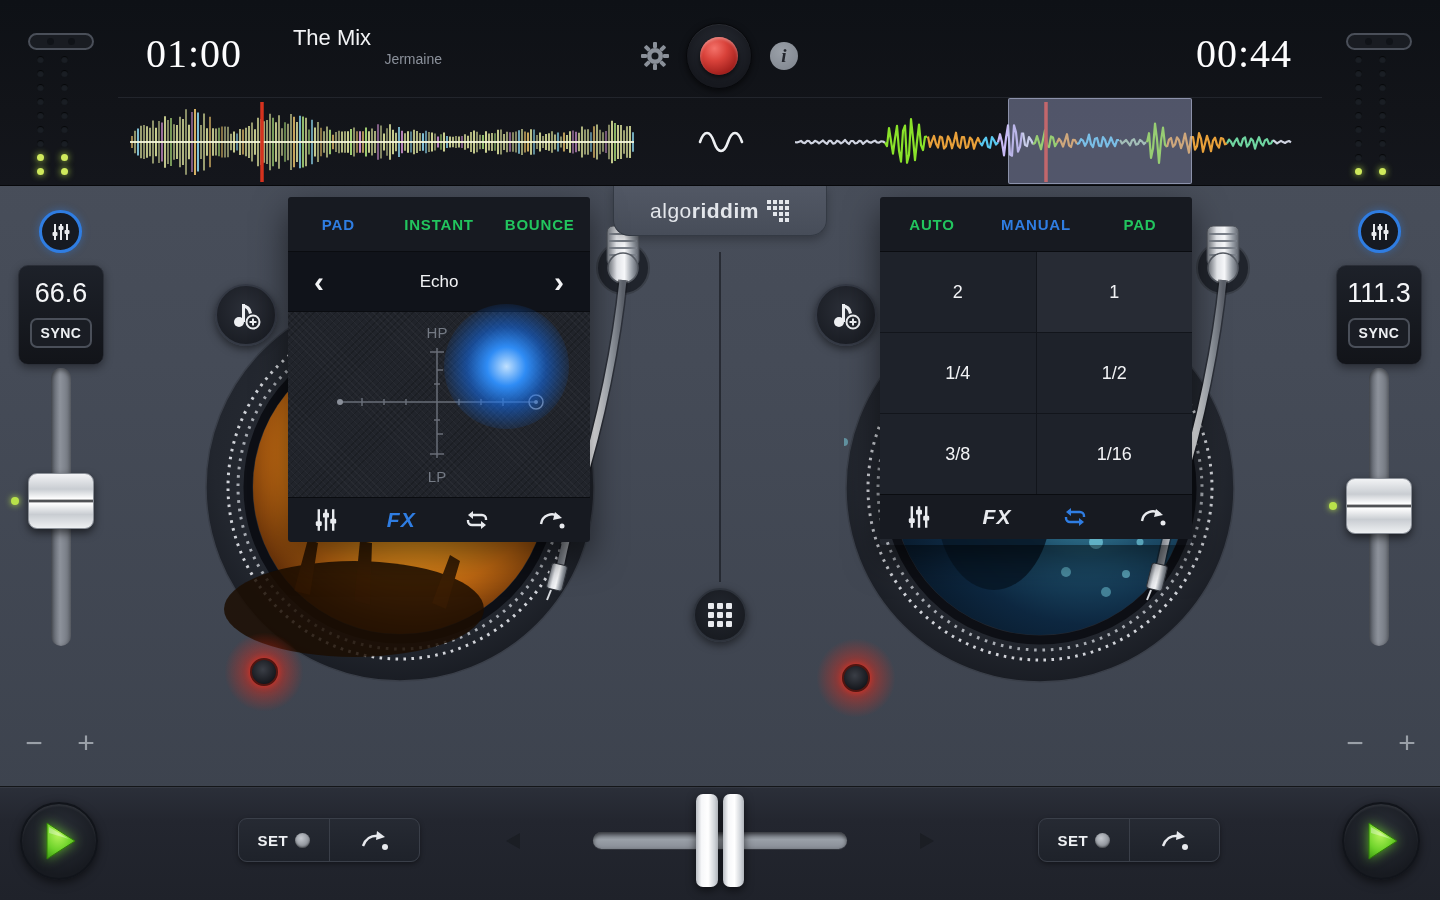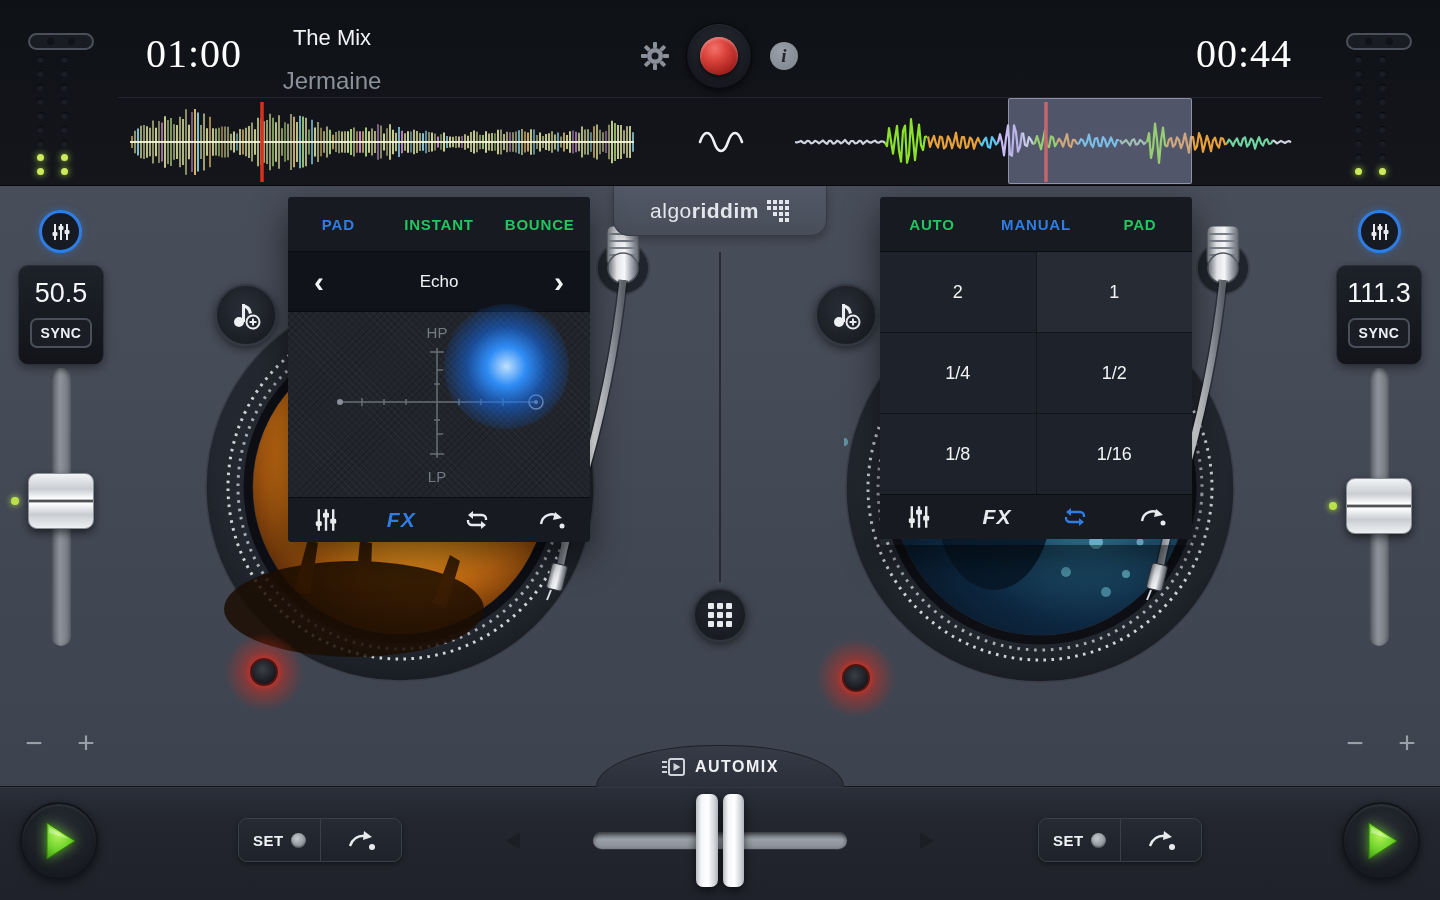--- a/index.html
+++ b/index.html
@@ -14,21 +14,21 @@
     background:linear-gradient(180deg,#0e1116 0%,#121419 60%,#14161c 100%);
     border-bottom:1px solid #07080b; z-index:6; }
   .hdr-seam { position:absolute; left:118px; top:97px; width:1204px; height:1px; background:#22252c; }
   .time-txt { color:#fdfdfe; font-size:40px; font-weight:400; letter-spacing:1px;font-family:Liberation Serif, serif; }
   .elapsed { left:146px; top:30px; }
   .remaining { left:1196px; top:30px; }
   .track { text-align:center; width:220px; }
   .track-left { left:222px; top:25px; }
   .track-right { left:1000px; top:25px; }
   .track .title { color:#f2f3f5; font-size:22px; font-weight:400; }
-  .track .artist { color:#8b919b; font-size:24px; margin-top:16px; }
+  .track .artist { color:#8b919b; font-size:14px; margin-top:0;text-align:right; }
 
   .gear { left:640px; top:41px; width:30px; height:30px; }
   .rec-outer { left:686px; top:23px; width:66px; height:66px; border-radius:50%;
     background:radial-gradient(circle at 50% 40%, #2a2e36, #16181e 70%);
     border:1px solid #07080b; box-shadow:0 2px 6px rgba(0,0,0,.6), inset 0 1px 0 rgba(255,255,255,.06);
     display:flex; align-items:center; justify-content:center; }
   .rec-inner { width:38px; height:38px; border-radius:50%;
     background:radial-gradient(circle at 38% 30%, #f4726a 0%, #d9423a 35%, #a01f1c 75%, #7d1512 100%);
     box-shadow:0 2px 5px rgba(0,0,0,.7), inset 0 2px 3px rgba(255,255,255,.35); }
   .info-btn { left:770px; top:42px; width:28px; height:28px; border-radius:50%;
@@ -74,21 +74,21 @@
 
   
   .bottom-bar { left:0; top:786px; width:1440px; height:114px; z-index:6;
     background:linear-gradient(180deg,#2b2f39 0%,#23262f 30%,#1f222a 100%);
     border-top:1px solid #141619; box-shadow:inset 0 1px 0 rgba(255,255,255,.05); }
   .play-btn { top:15px; width:78px; height:78px; border-radius:50%;
     background:radial-gradient(circle at 50% 38%, #2b2f38, #171a20 72%);
     border:2px solid #11141a; box-shadow:0 3px 10px rgba(0,0,0,.55), inset 0 2px 2px rgba(255,255,255,.07);
     display:flex; align-items:center; justify-content:center; }
   .play-left { left:20px; } .play-right { left:1342px; }
-  .set-group { top:31px; width:164px; height:44px; background:linear-gradient(180deg,#262a33,#1e222a);
+  .set-group { top:31px; width:182px; height:44px; background:linear-gradient(180deg,#262a33,#1e222a);
     border:1px solid #3a3f49; border-radius:9px; display:flex; box-shadow:0 2px 5px rgba(0,0,0,.4); }
   .sg-left { left:238px; } .sg-right { left:1038px; }
   .set-half { flex:1; display:flex; align-items:center; justify-content:center; gap:7px; }
   .set-half + .set-half { border-left:1px solid #3a3f49; }
   .set-lbl { color:#eef0f3; font-size:15px; font-weight:700; letter-spacing:.5px; }
   .cue-dot { width:15px; height:15px; border-radius:50%;
     background:radial-gradient(circle at 40% 35%, #c4c8ce, #6e737b); box-shadow:inset 0 -1px 2px rgba(0,0,0,.5); }
   .xf-track { left:593px; top:45px; width:254px; height:17px; border-radius:9px;
     background:linear-gradient(180deg,#686d76,#9aa0a8 45%,#878c95);
     box-shadow:inset 0 2px 4px rgba(0,0,0,.55), 0 1px 0 rgba(255,255,255,.08); }
@@ -325,48 +325,40 @@
         <i></i>
         <i></i>
         <i></i>
         <i></i>
         <i></i>
         <i></i>
         <i></i>
         <i></i>
       </span>
   </div>
-  <div class="abs automix-tab">
-    <svg width="24" height="18" viewBox="0 0 24 18">
-      <path d="M1 4 h5 M1 9 h5 M1 14 h5" stroke="#cfd3da" stroke-width="2"></path>
-      <rect x="8" y="1" width="15" height="16" rx="2" fill="none" stroke="#cfd3da" stroke-width="2"></rect>
-      <path d="M12.5 5 l7 4 -7 4 z" fill="#cfd3da"></path>
-    </svg>
-    <span class="automix-lbl">AUTOMIX</span>
-  </div>
 
   <div class="abs eq-btn eq-left">
     <svg width="20" height="20" viewBox="0 0 20 20">
       <path d="M4 2 v16 M10 2 v16 M16 2 v16" stroke="#e8eaee" stroke-width="2"></path>
       <rect x="1.5" y="10" width="5" height="4" rx="1" fill="#e8eaee"></rect>
       <rect x="7.5" y="4" width="5" height="4" rx="1" fill="#e8eaee"></rect>
       <rect x="13.5" y="8" width="5" height="4" rx="1" fill="#e8eaee"></rect>
     </svg>
   </div>
   <div class="abs eq-btn eq-right">
     <svg width="20" height="20" viewBox="0 0 20 20">
       <path d="M4 2 v16 M10 2 v16 M16 2 v16" stroke="#e8eaee" stroke-width="2"></path>
       <rect x="1.5" y="10" width="5" height="4" rx="1" fill="#e8eaee"></rect>
       <rect x="7.5" y="4" width="5" height="4" rx="1" fill="#e8eaee"></rect>
       <rect x="13.5" y="8" width="5" height="4" rx="1" fill="#e8eaee"></rect>
     </svg>
   </div>
 
   <div class="abs bpm-box bpm-left">
-    <div class="bpm-val">50.5</div>
+    <div class="bpm-val">66.6</div>
     <div class="sync-btn">SYNC</div>
   </div>
   <div class="abs bpm-box bpm-right">
     <div class="bpm-val">111.3</div>
     <div class="sync-btn">SYNC</div>
   </div>
 
   <div class="abs vslider vs-left">
     <div class="vs-track"></div>
     <div class="vs-handle" style="top:105px"></div>
@@ -444,21 +436,21 @@
     <div class="pn-tabs">
       <div class="pn-tab">AUTO</div>
       <div class="pn-tab active">MANUAL</div>
       <div class="pn-tab">PAD</div>
     </div>
     <div class="b-grid">
       <div class="b-cell">2</div>
       <div class="b-cell hl">1</div>
       <div class="b-cell">1/4</div>
       <div class="b-cell">1/2</div>
-      <div class="b-cell">1/8</div>
+      <div class="b-cell">3/8</div>
       <div class="b-cell">1/16</div>
     </div>
     <div class="pn-icons">
       <div class="pn-ico">
         <svg width="24" height="24" viewBox="0 0 20 20">
           <path d="M4 1 v18 M10 1 v18 M16 1 v18" stroke="#e8eaee" stroke-width="2"></path>
           <rect x="1.5" y="11" width="5" height="4" rx="1" fill="#e8eaee"></rect>
           <rect x="7.5" y="4" width="5" height="4" rx="1" fill="#e8eaee"></rect>
           <rect x="13.5" y="9" width="5" height="4" rx="1" fill="#e8eaee"></rect>
         </svg>

